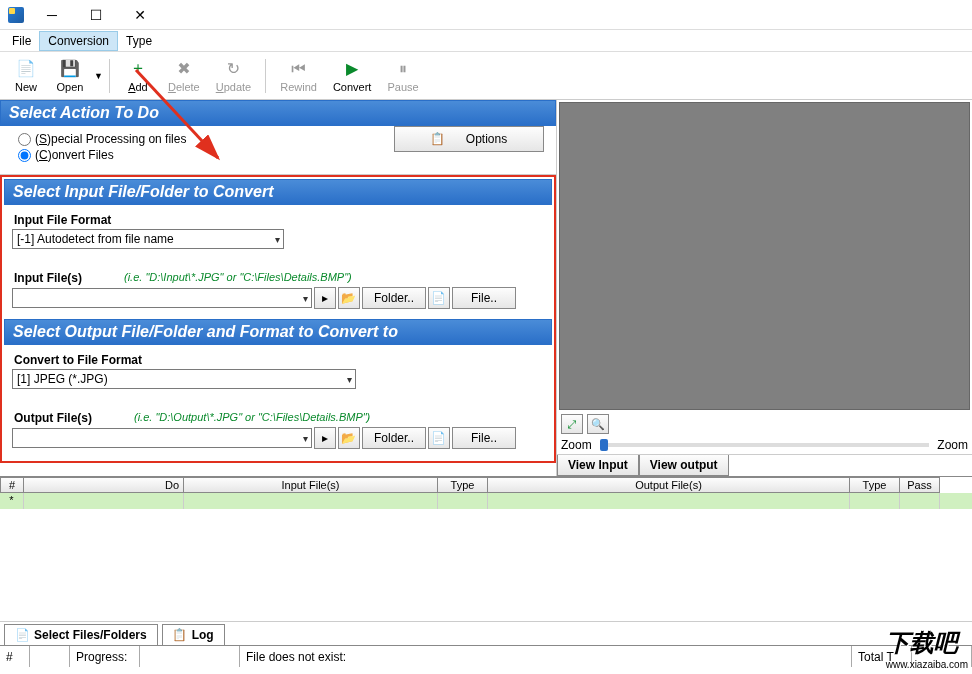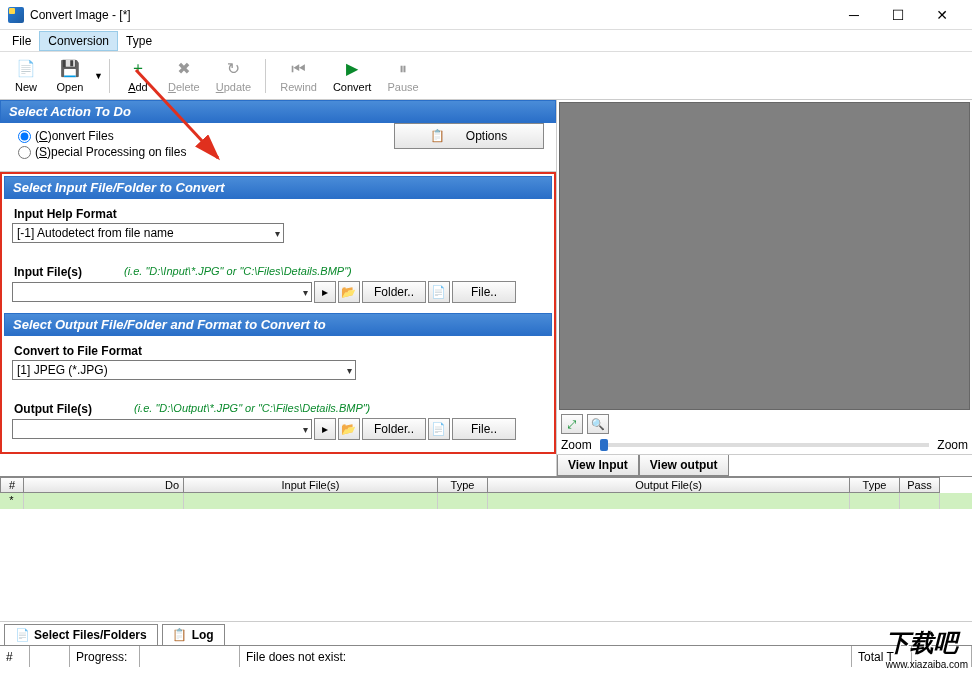--- a/index.html
+++ b/index.html
@@ -14,21 +14,21 @@
 .menubar span { padding: 2px 8px; }
 .menubar .active { background: #cde6f7; border: 1px solid #99cbe8; text-align: center; }
 .toolbar { height: 48px; display: flex; align-items: center; padding: 2px 4px; border-bottom: 1px solid #ccc; }
 .tbtn { display: flex; flex-direction: column; align-items: center; padding: 2px 8px; min-width: 44px; font-size: 11px; }
 .tbtn .ico { width: 20px; height: 20px; margin-bottom: 2px; display:flex; align-items:center; justify-content:center; font-size:16px; }
 .tbtn.disabled { color: #999; }
 .tsep { width: 1px; height: 34px; background: #ccc; margin: 0 6px; }
 .dropdown-arrow { font-size: 9px; margin-left:2px; align-self:center; }
 .body { display: flex; height: 376px; }
 .leftpane { width: 556px; display: flex; flex-direction: column; }
-.section-head { background: linear-gradient(#4a8cd8,#2a6fc8); color: #fff; font-weight: bold; font-style: italic; padding: 3px 8px; font-size: 13px; border:1px solid #2a6fc8; }
+.section-head { background: linear-gradient(#4a8cd8,#2a6fc8); color: #fff; font-weight: bold; font-style: italic; padding: 3px 8px; font-size: 16px; border:1px solid #2a6fc8; }
 .section-body { padding: 4px 8px 10px 8px; }
 .action-sec { border-bottom: 1px solid #ccc; }
 .radio-row { display: flex; align-items: center; margin: 2px 0 2px 10px; }
 .radio-row input { margin-right: 4px; }
 .options-btn { position: absolute; right: 12px; top: 0px; }
 .options-wrap { position: relative; }
 .red-frame { border: 2px solid #e0301e; padding: 2px; }
 .label-bold { font-weight: bold; margin: 4px 0 2px 2px; display: block; }
 .hint { color: #0a8a2c; font-style: italic; font-size: 11px; }
 .combo { display: inline-block; border: 1px solid #7a7a7a; background: #fff; height: 20px; line-height: 18px; padding: 0 18px 0 4px; position: relative; font-size: 12px; }
@@ -63,21 +63,20 @@
 .watermark .sub { font-size: 10px; display:block; font-style:normal; font-weight:normal; }
 .folder-ico { color:#e6a817; }
 .file-ico { color:#6a8fd8; }
 u { text-decoration: underline; }
 </style>
 </head>
 <body>
 
 <div class="titlebar">
   <span class="icon-app"></span>
-  <span class="title">Convert Image - [*]</span>
   <div class="winbtns">
     <div class="winbtn">─</div>
     <div class="winbtn">☐</div>
     <div class="winbtn close">✕</div>
   </div>
 </div>
 
 <div class="menubar">
   <span>File</span>
   <span class="active">Conversion</span>
@@ -122,39 +121,39 @@
   </div>
 </div>
 
 <div class="body">
   <div class="leftpane">
 
     <div class="action-sec">
       <div class="section-head">Select Action To Do</div>
       <div class="section-body options-wrap">
         <div class="radio-row">
+          <input type="radio" style="">
+          <label>(<u>S</u>)<span>pecial Processing on files</span></label>
+        </div>
+        <div class="radio-row">
           <input type="radio" checked="" style="">
           <label>(<u>C</u>)<span>onvert Files</span></label>
-        </div>
-        <div class="radio-row">
-          <input type="radio" style="">
-          <label>(<u>S</u>)<span>pecial Processing on files</span></label>
         </div>
         <button class="btn options-btn" style="width:150px;height:26px">
           <span style="margin-right:20px">📋</span>
           <span>Options</span>
         </button>
       </div>
     </div>
 
     <div class="red-frame">
 
       <div class="section-head">Select Input File/Folder to Convert</div>
       <div class="section-body">
-        <span class="label-bold">Input Help Format</span>
+        <span class="label-bold">Input File Format</span>
         <span class="combo" style="width:272px">[-1] Autodetect from file name</span>
         <div style="height:18px"></div>
         <div class="row">
           <span class="label-bold" style="flex:0 0 auto;margin-right:40px">Input File(s)</span>
           <span class="hint">(i.e. "D:\Input\*.JPG" or "C:\Files\Details.BMP")</span>
         </div>
         <div class="row">
           <span class="combo" style="flex:0 0 300px"></span>
           <button class="btn sq">▸</button>
           <button class="btn sq folder-ico">📂</button>

